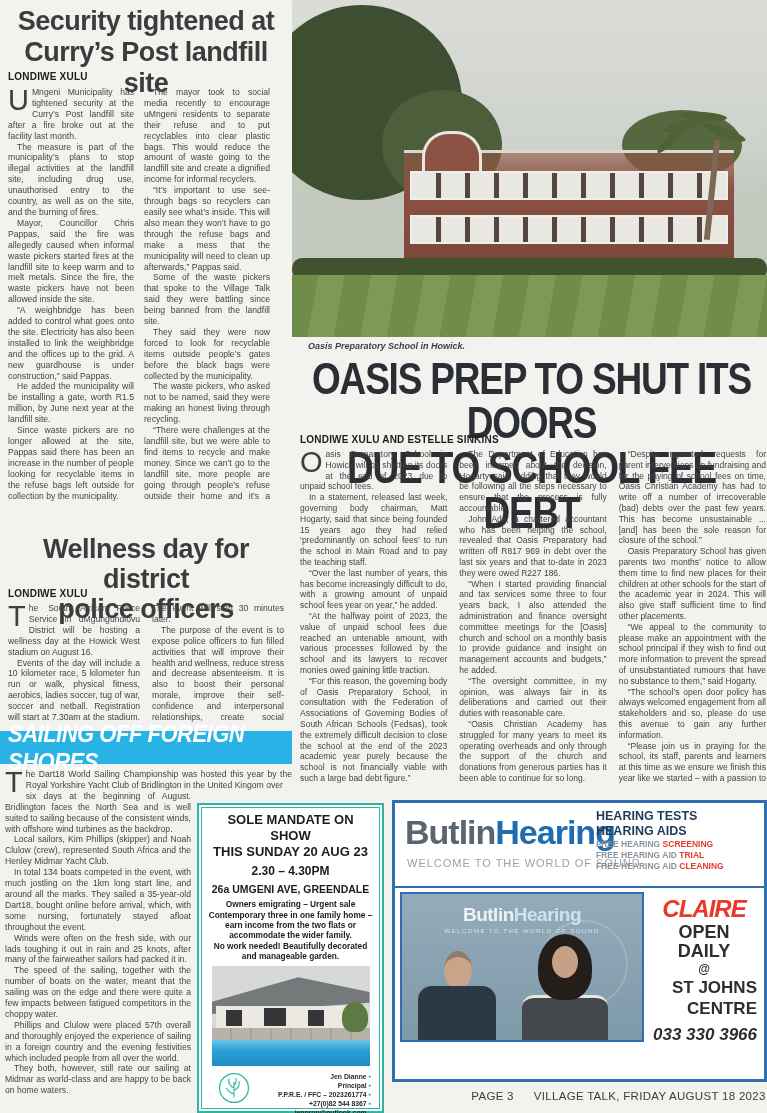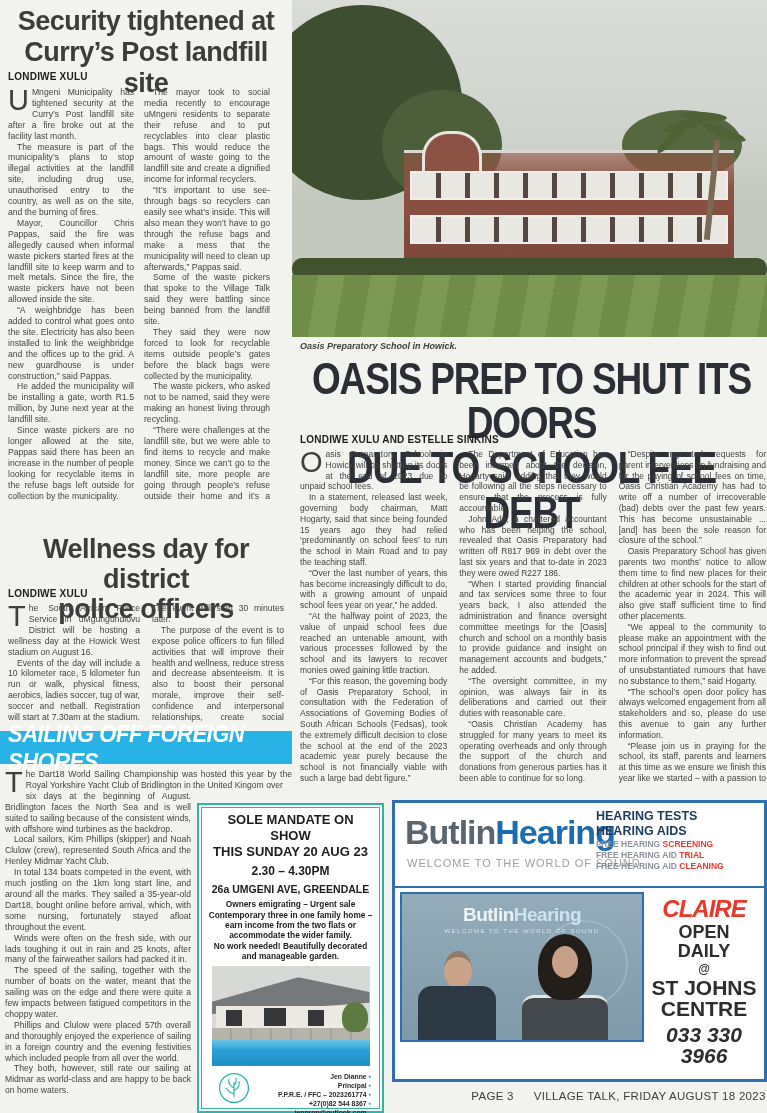--- a/index.html
+++ b/index.html
@@ -79,21 +79,21 @@
   .man .head{width:28px;height:32px;background:#c9a488;border-radius:50%;margin:0 auto -3px;border-top:6px solid #8f7c66;}
   .man .body{width:78px;height:54px;background:#2c3844;border-radius:14px 14px 0 0;}
   .woman{position:absolute;left:118px;bottom:0;width:90px;text-align:center;}
   .woman .hair{position:absolute;left:18px;bottom:40px;width:54px;height:66px;background:#241e1b;border-radius:50% 50% 42% 42%;}
   .woman .face{position:absolute;left:32px;bottom:62px;width:26px;height:32px;background:#c7a187;border-radius:50%;}
   .woman .body{width:86px;height:42px;background:#43484d;border-radius:12px 12px 0 0;margin:0 auto;border-top:3px solid #e8e4de;}
   .bt-claire{position:absolute;left:256px;top:92px;width:106px;text-align:center;}
   .cl-name{font-size:24px;font-weight:bold;font-style:italic;color:#e8392b;letter-spacing:-1px;}
   .cl-line{font-size:18px;font-weight:bold;color:#2e2e2e;line-height:19px;}
   .cl-at{font-size:12px;font-weight:bold;color:#2e2e2e;line-height:16px;}
-  .cl-big{font-size:21px;font-weight:bold;color:#2e2e2e;line-height:21px;}
+  .cl-big{font-size:17px;font-weight:bold;color:#2e2e2e;line-height:21px;text-align:right;}
   .bt-bar{position:absolute;left:0;right:0;bottom:0;height:38px;background:#154a80;color:#fff;text-align:center;}
   .bt-bar-names{display:flex;justify-content:center;gap:26px;font-size:15px;font-weight:bold;margin-top:2px;}
   .bt-bar-site{font-size:19px;font-weight:bold;letter-spacing:0.5px;}
   .footer{font-size:11.5px;color:#3d3d3d;letter-spacing:0.3px;}
   .footer .gap{display:inline-block;width:20px;}
 </style>
 </head>
 <body>
 
 <div class="page">
@@ -168,21 +168,21 @@
       <div class="winrow" style="top:62px;"></div>
     </div>
     <div class="trunk" style="right:52px;top:140px;width:6px;height:100px;transform:rotate(6deg);"></div>
     <div class="frond" style="right:20px;top:128px;transform:rotate(20deg);"></div>
     <div class="frond" style="right:58px;top:120px;transform:rotate(-15deg);"></div>
     <div class="frond" style="right:40px;top:112px;transform:rotate(4deg);"></div>
     <div class="frond" style="right:70px;top:132px;transform:rotate(-45deg);"></div>
     <div class="hedge"></div>
     <div class="lawn"></div>
   </div>
-  <div class="abs caption" style="left:300px;top:341px;">Oasis Preparatory School in Howick.</div>
+  <div class="abs caption" style="left:308px;top:341px;">Oasis Preparatory School in Howick.</div>
 
   <div class="abs" style="left:296px;top:357px;width:471px;">
     <div class="oasis-title">
       <div>OASIS PREP TO SHUT ITS DOORS</div>
       <div>DUE TO SCHOOL FEE DEBT</div>
     </div>
   </div>
   <div class="abs byline" style="left:300px;top:434px;">LONDIWE XULU AND ESTELLE SINKINS</div>
   <div class="abs cols" style="left:300px;top:449px;width:466px;height:348px;columns:3;column-gap:12px;font-size:8.5px;line-height:10.8px;">
     <p class="lead">

